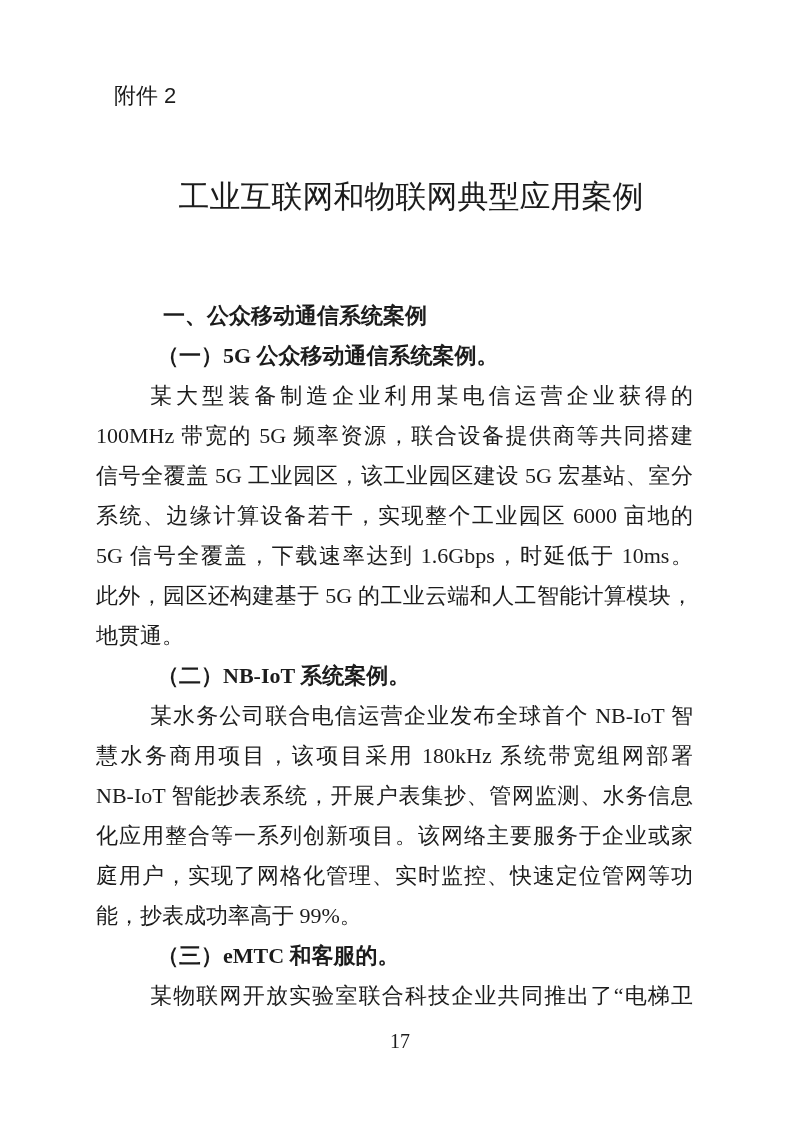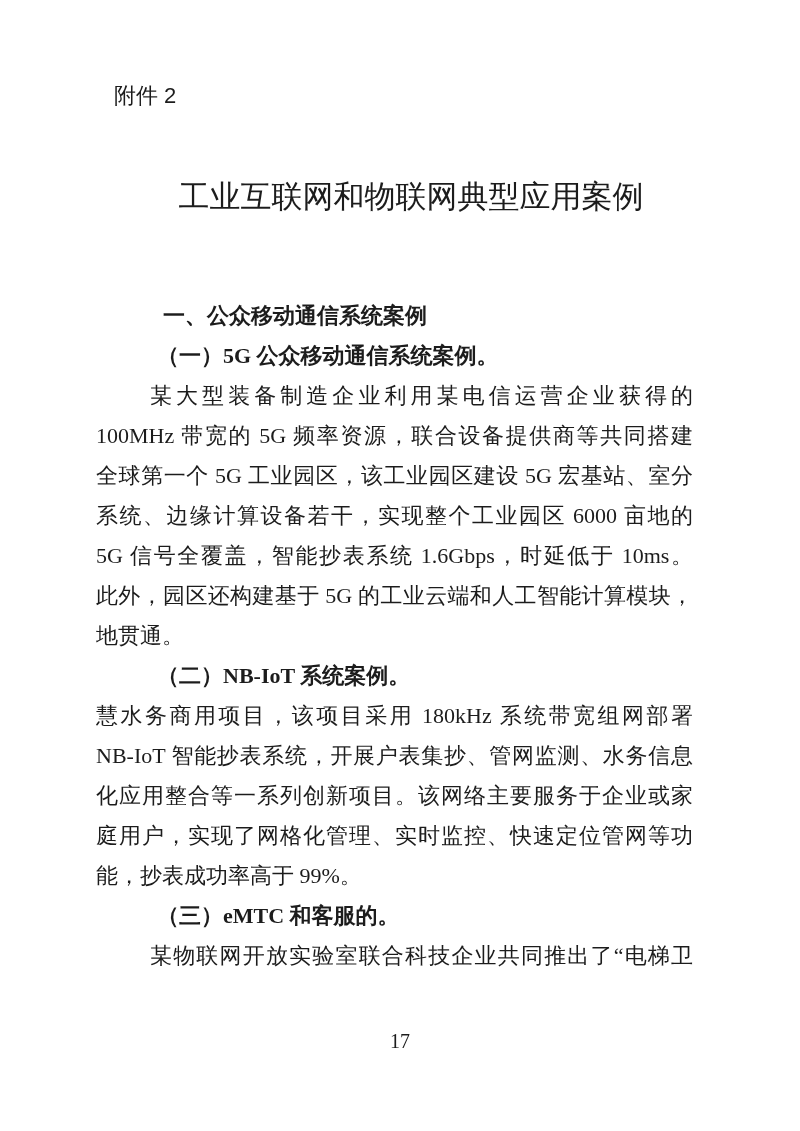--- a/index.html
+++ b/index.html
@@ -85,26 +85,27 @@
 
 <div class="attachment">附件 2</div>
 
 <div class="doc-title">工业互联网和物联网典型应用案例</div>
 
 <div class="content">
   <div class="line l-h2">一、公众移动通信系统案例</div>
   <div class="line l-h3">（一）5G 公众移动通信系统案例。</div>
   <div class="line l-first">某大型装备制造企业利用某电信运营企业获得的</div>
   <div class="line l-just">100MHz 带宽的 5G 频率资源，联合设备提供商等共同搭建</div>
-  <div class="line l-just">全球第一个 5G 工业园区，该工业园区建设 5G 宏基站、室分</div>
+  <div class="line l-just">信号全覆盖 5G 工业园区，该工业园区建设 5G 宏基站、室分</div>
   <div class="line l-just">系统、边缘计算设备若干，实现整个工业园区 6000 亩地的</div>
-  <div class="line l-just">5G 信号全覆盖，智能抄表系统 1.6Gbps，时延低于 10ms。</div>
+  <div class="line l-just">5G 信号全覆盖，下载速率达到 1.6Gbps，时延低于 10ms。</div>
   <div class="line l-just">此外，园区还构建基于 5G 的工业云端和人工智能计算模块，</div>
   <div class="line l-plain">地贯通。</div>
   <div class="line l-h3">（二）NB-IoT 系统案例。</div>
+  <div class="line l-first">某水务公司联合电信运营企业发布全球首个 NB-IoT 智</div>
   <div class="line l-just">慧水务商用项目，该项目采用 180kHz 系统带宽组网部署</div>
   <div class="line l-just">NB-IoT 智能抄表系统，开展户表集抄、管网监测、水务信息</div>
   <div class="line l-just">化应用整合等一系列创新项目。该网络主要服务于企业或家</div>
   <div class="line l-just">庭用户，实现了网格化管理、实时监控、快速定位管网等功</div>
   <div class="line l-plain">能，抄表成功率高于 99%。</div>
   <div class="line l-h3">（三）eMTC 和客服的。</div>
   <div class="line l-first">某物联网开放实验室联合科技企业共同推出了“电梯卫</div>
 </div>
 
 <div class="page-number">17</div>

